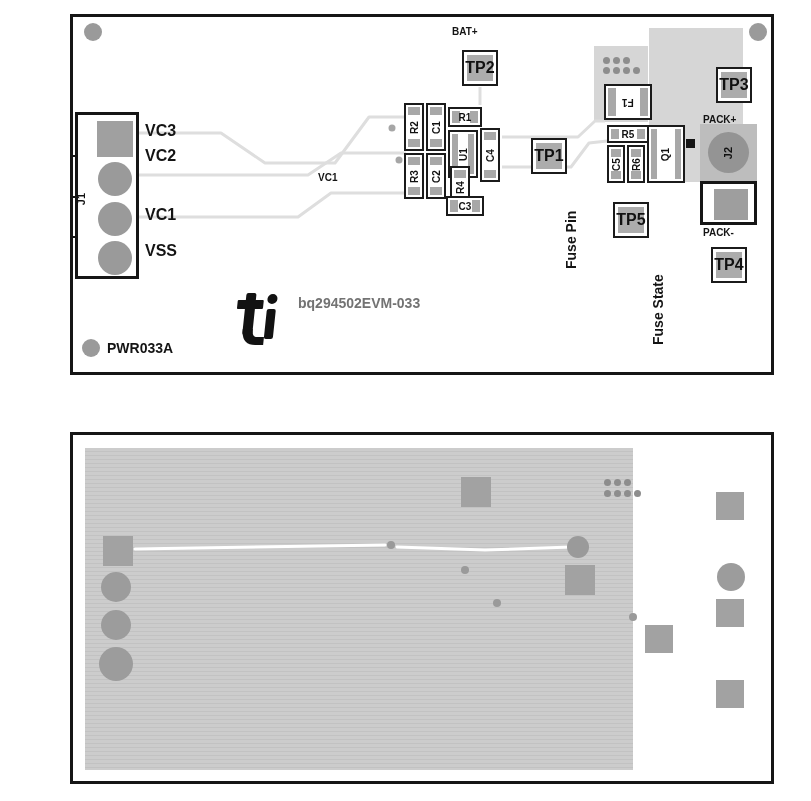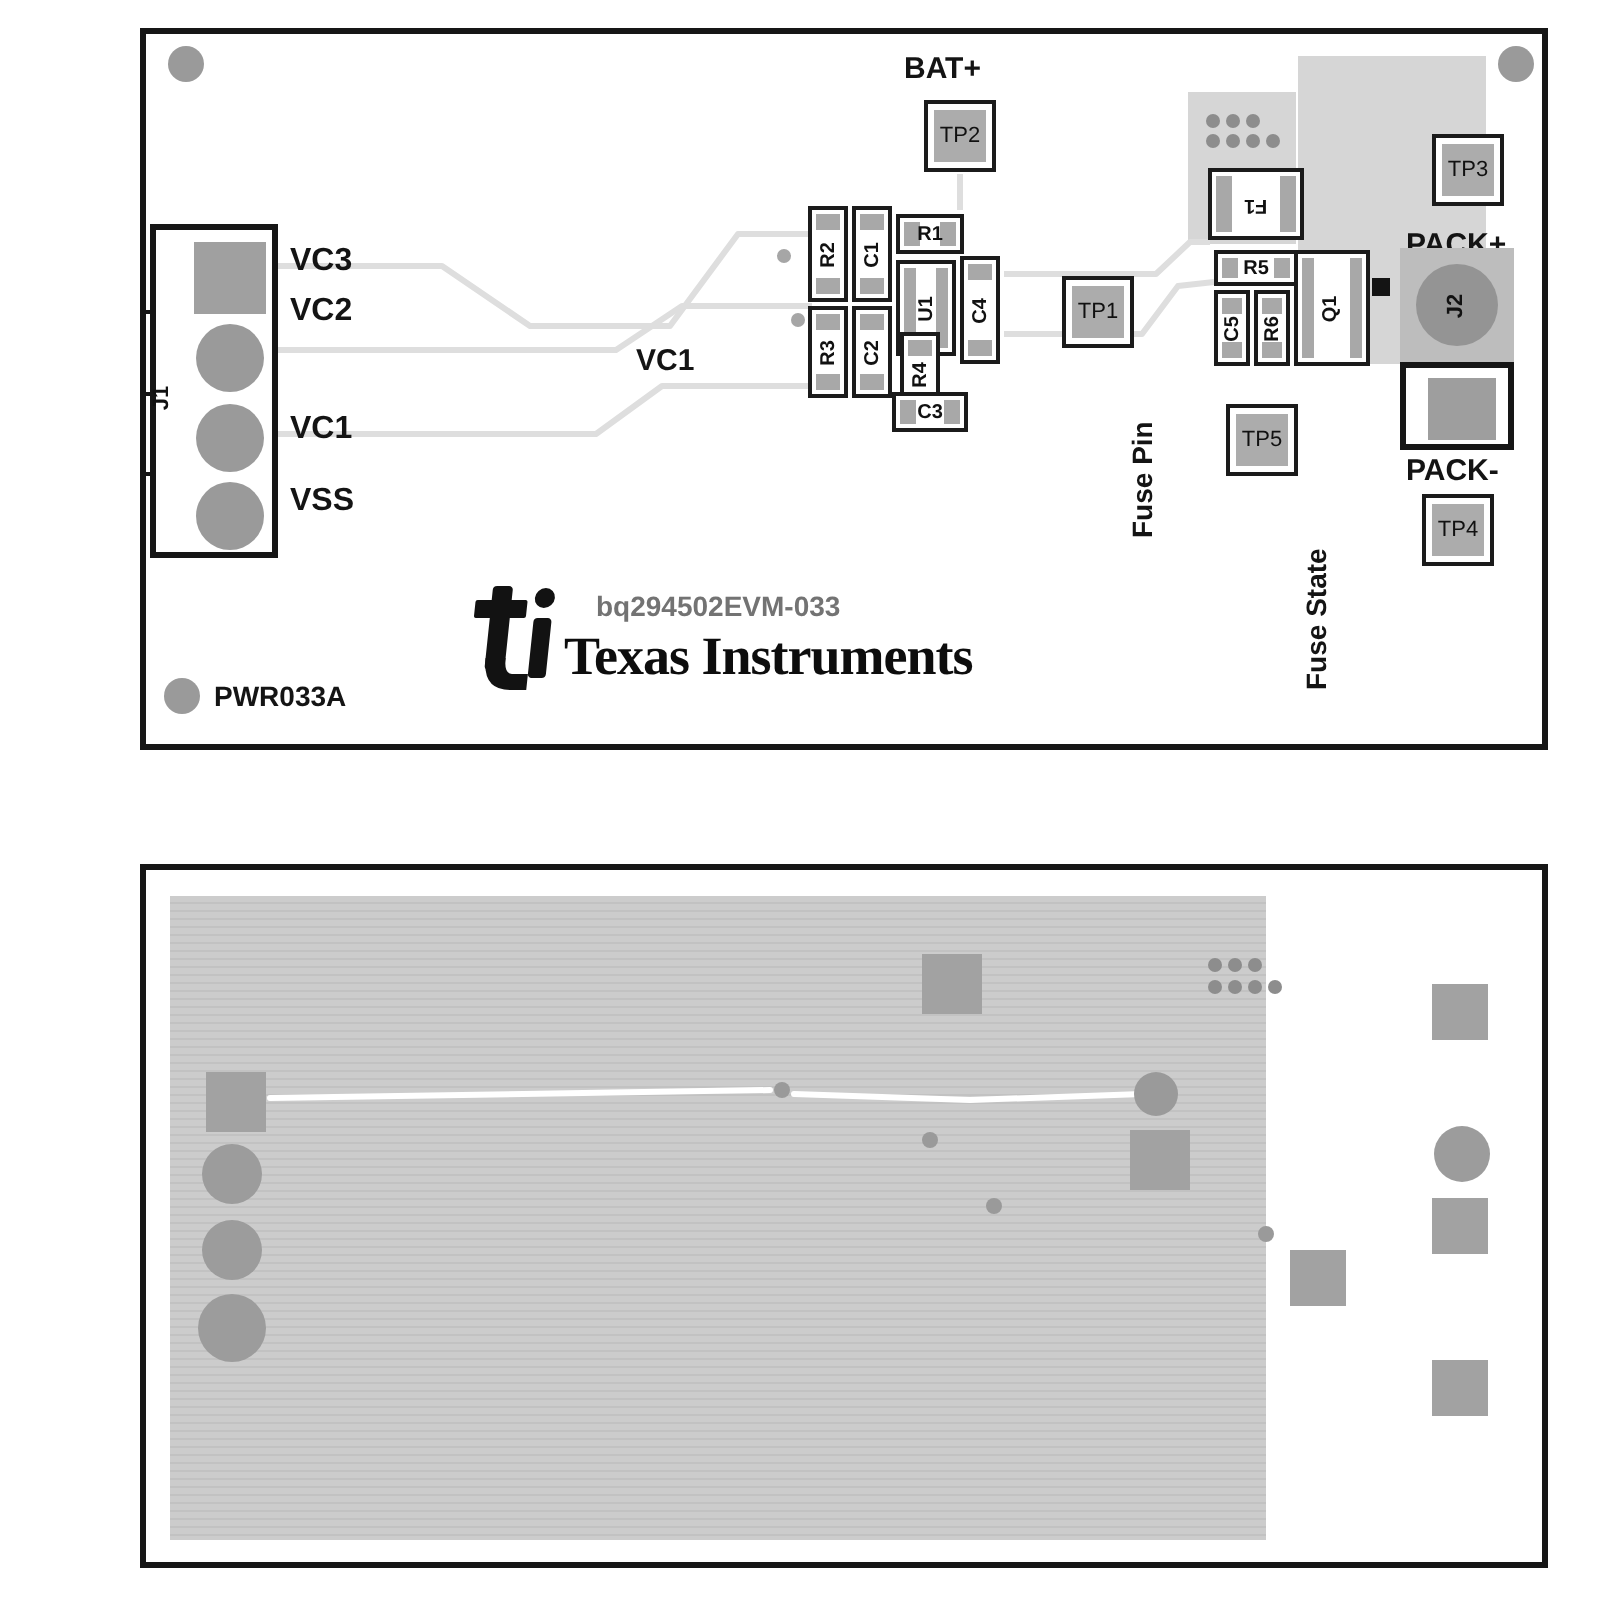--- a/index.html
+++ b/index.html
@@ -5,27 +5,27 @@
   *{margin:0;padding:0;box-sizing:border-box}
   html,body{width:811px;height:801px;background:#ffffff;font-family:"Liberation Sans",sans-serif;color:#111}
   .page{position:relative;width:811px;height:801px;background:#fff;overflow:hidden}
   .board{position:absolute;background:#fff;border:3px solid #161616}
   #top-board{left:70px;top:14px;width:704px;height:361px}
   #bottom-board{left:70px;top:432px;width:704px;height:352px}
 
   .hole{position:absolute;border-radius:50%;background:#9a9a9a}
   .lbl{position:absolute;font-weight:bold;white-space:nowrap;color:#141414}
   .lbl.big{font-size:16px}
-  .lbl.med{font-size:15px}
+  .lbl.med{font-size:10px}
   .lbl.sm{font-size:14px}
 
   
   .tp{position:absolute;width:36px;height:36px;border:2px solid #1b1b1b;background:#fff;display:flex;align-items:center;justify-content:center}
   .tp::before{content:"";position:absolute;inset:3px;background:#acacac}
-  .tp span{position:relative;font-size:11px;font-weight:normal}
+  .tp span{position:relative;font-size:16px;font-weight:bold}
 
   
   .cmp{position:absolute;border:2px solid #1b1b1b;background:#fff;display:flex;align-items:center;justify-content:center;overflow:visible}
   .cmp span{position:relative;font-size:10px;font-weight:bold;white-space:nowrap}
   .pad{position:absolute;background:#a8a8a8}
   .v>.pad{left:2px;right:2px;height:8px}
   .v>.pad.t{top:2px}.v>.pad.b{bottom:2px}
   .h>.pad{top:2px;bottom:2px;width:8px}
   .h>.pad.l{left:2px}.h>.pad.r{right:2px}
   .ic>.pad{top:2px;bottom:2px;width:6px}
@@ -231,21 +231,20 @@
     <svg class="overlay" style="left:162px;top:272px" width="52" height="64" viewBox="0 0 52 64">
       <g fill="#121212" transform="skewX(-6)">
         <rect x="12" y="4" width="10" height="42" rx="2"></rect>
         <rect x="4" y="11" width="26" height="9" rx="1"></rect>
         <path d="M12,40 q0,16 14,16 l8,0 l0,-8 l-8,0 q-4,0 -4,-8 z"></path>
         <rect x="34" y="20" width="9" height="30" rx="2"></rect>
         <circle cx="38.5" cy="10" r="5"></circle>
       </g>
     </svg>
     <div class="evm" style="left:225px;top:278px">bq294502EVM-033</div>
-    <div class="brand" style="left:209px;top:296px">Texas Instruments</div>
 
     <div class="lbl sm" style="left:34px;top:323px">PWR033A</div>
   </div>
 
   <div class="board" id="bottom-board">
     <div class="pour"></div>
 
     <svg class="overlay" width="698" height="346">
       <g fill="none" stroke="#ffffff" stroke-width="3" stroke-linecap="round">
         <path d="M62,114 L312,110"></path>

